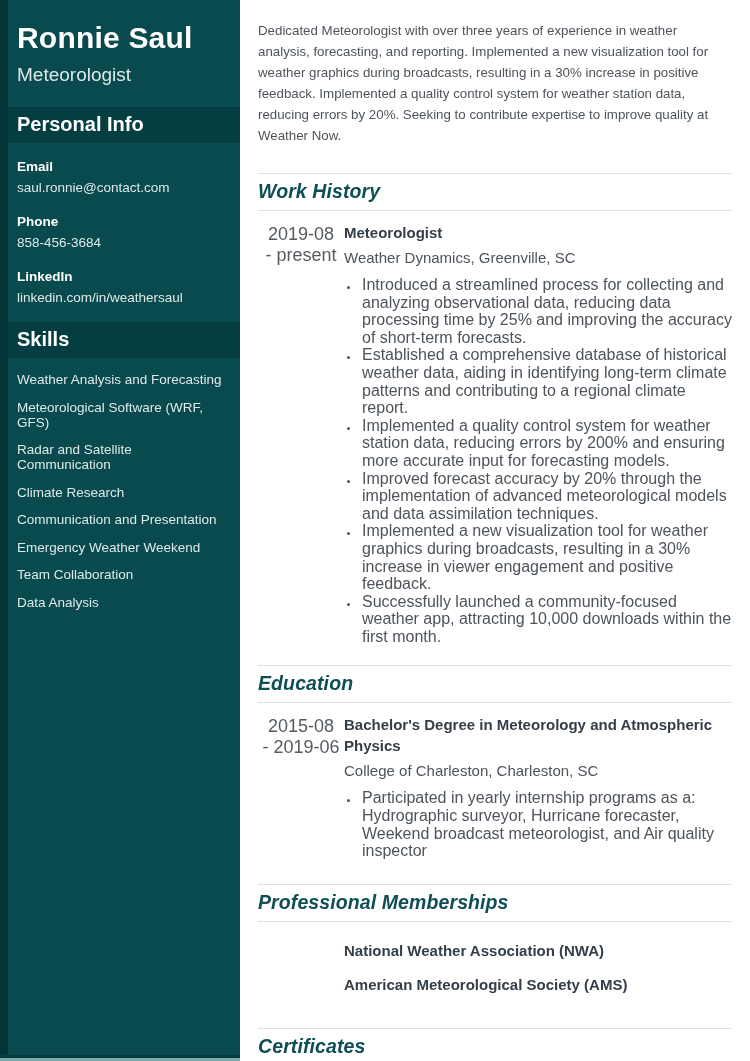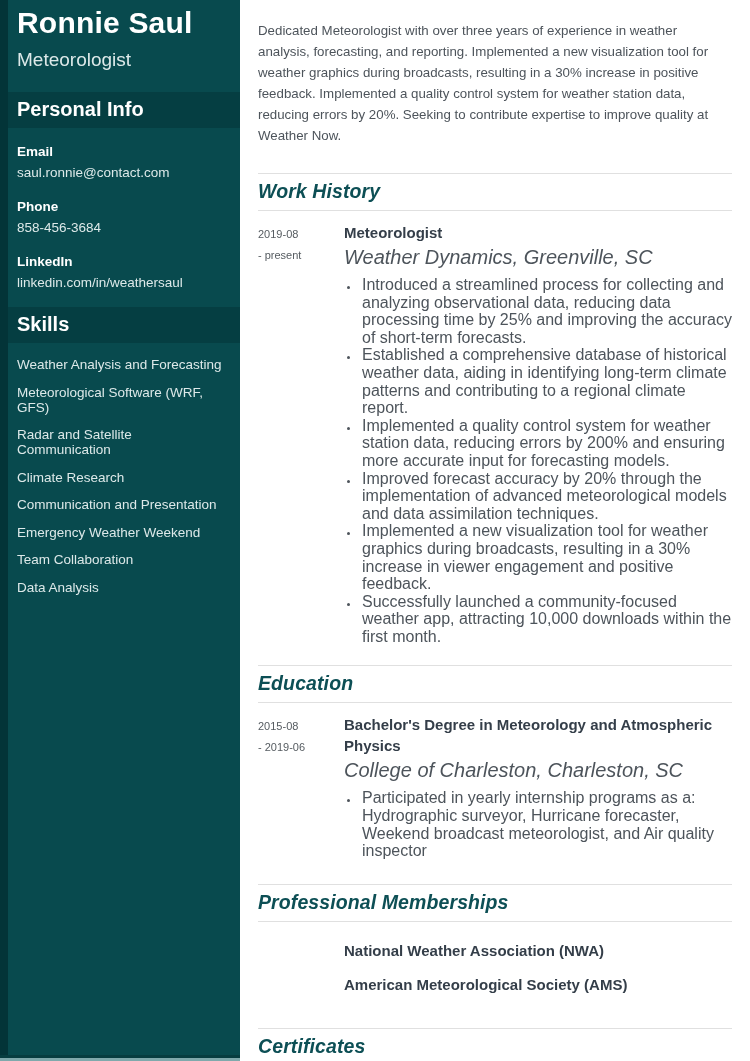--- a/index.html
+++ b/index.html
@@ -21,21 +21,21 @@
     overflow: hidden;
   }
   .page { display: flex; width: 750px; height: 1061px; background: #ffffff; }
 
   
   .sidebar {
     position: relative;
     width: 240px; height: 100%;
     background: var(--sidebar-bg);
     color: var(--sidebar-text);
-    padding: 6px 16px 0 17px;
+    padding: 21px 16px 0 17px;
     flex: 0 0 240px;
   }
   .sidebar .strip {
     position: absolute; left: 0; top: 0; bottom: 0; width: 8px;
     background: var(--sidebar-strip);
     z-index: 2;
   }
   .sidebar .bottom-edge {
     position: absolute; left: 0; right: 0; bottom: 0; height: 6px;
     background: linear-gradient(to bottom, #073d40 0%, #073d40 45%, #7fa9ac 45%, #7fa9ac 100%);
@@ -66,23 +66,23 @@
   .sec-head {
     margin-top: 27px;
     border-top: 1px solid var(--divider);
     border-bottom: 1px solid var(--divider);
     padding: 6px 0 7px 0;
     font-style: italic;
   }
   .sec-head h2 { color: var(--heading-teal); font-size: 19.5px; font-weight: bold; letter-spacing: 0.1px; }
 
   .entry { display: grid; grid-template-columns: 86px 1fr; margin-top: 11px; }
-  .entry .dates { color: var(--date-text); font-size: 11px; line-height: 21px; padding-top: 2px; }
+  .entry .dates { color: var(--date-text); font-size: 18px; line-height: 21px; padding-top: 2px; text-align: center; }
   .entry-title { color: var(--title-text); font-size: 15px; font-weight: bold; line-height: 21px; }
-  .entry-subtitle { color: var(--body-text); font-size: 20px; font-style: italic; margin-top: 5px; line-height: 19px; }
+  .entry-subtitle { color: var(--body-text); font-size: 15px; margin-top: 5px; line-height: 19px; }
   .entry ul { margin: 9px 0 0 0; padding-left: 16px; }
   .entry ul li {
     font-size: 16px; line-height: 17.6px; color: var(--body-text);
     padding-left: 2px;
   }
   .entry ul li::marker { color: var(--body-text); font-size: 11px; }
 
   .membership-item { color: var(--title-text); font-size: 15px; font-weight: bold; line-height: 21px; margin-top: 13px; }
   .membership-item:first-child { margin-top: 7px; }
   .memberships-block { padding-bottom: 9px; }

